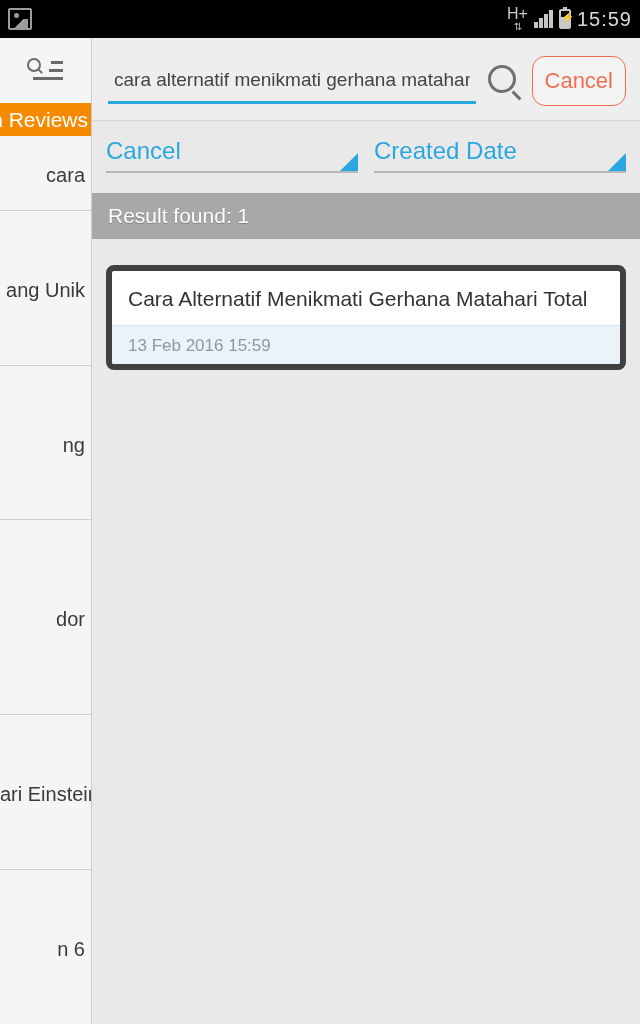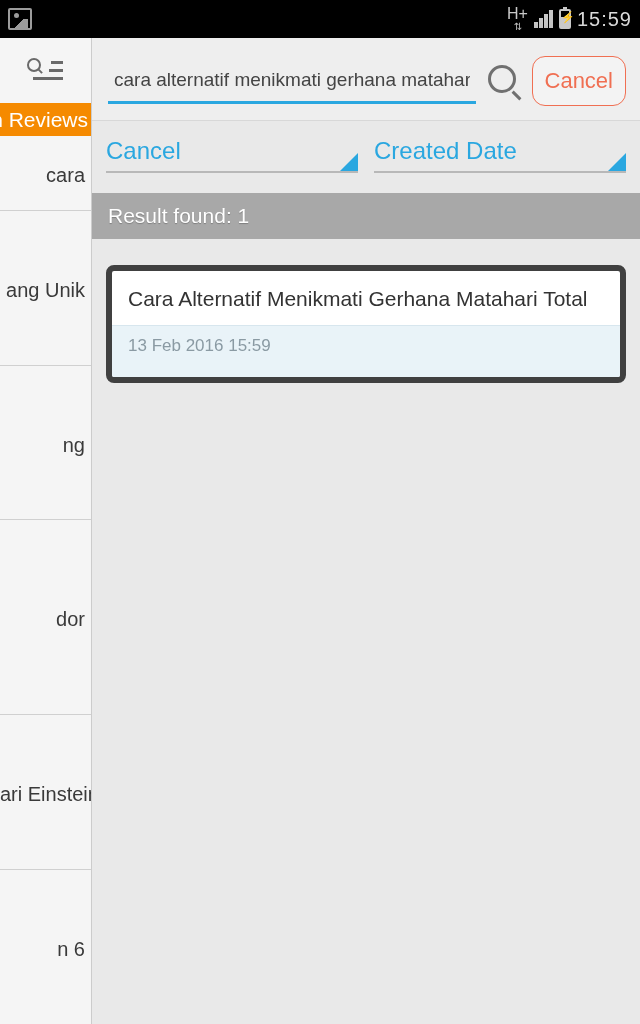--- a/index.html
+++ b/index.html
@@ -50,21 +50,21 @@
 
   .filters { display:flex; padding: 10px 14px 0 14px; gap:16px; }
   .filter { flex:1; height:42px; border-bottom:2px solid #b8b8b8; color:#2aa7e0; font-size:24px; font-weight:300; display:flex; align-items:center; position:relative;}
   .filter::after { content:""; position:absolute; right:0; bottom:0; width:0; height:0; border-left:18px solid transparent; border-bottom:18px solid #2aa7e0;}
 
   .result-bar { margin-top:20px; height:46px; background:#a8a8a8; color:#fff; font-size:21px; font-weight:400; display:flex; align-items:center; padding:0 16px; text-shadow:0 1px 1px rgba(0,0,0,.25);}
 
   .results { padding: 26px 14px; }
   .card { border:6px solid #404040; border-radius:8px; background:#fff; overflow:hidden;}
   .card-title { padding:16px 16px 14px 16px; font-size:21px; color:#333; font-weight:400;}
-  .card-meta { padding:10px 16px 21px 16px; background:#e9f3f8; border-top:1px solid #d7e6ee; color:#8a9aa3; font-size:17px;}
+  .card-meta { padding:10px 16px 8px 16px; background:#e9f3f8; border-top:1px solid #d7e6ee; color:#8a9aa3; font-size:17px;}
 </style>
 </head>
 <body>
 
 <div class="status-bar">
   <div class="status-left">
     <div class="pic-icon"></div>
   </div>
   <div class="status-right">
     <div class="net-label">

